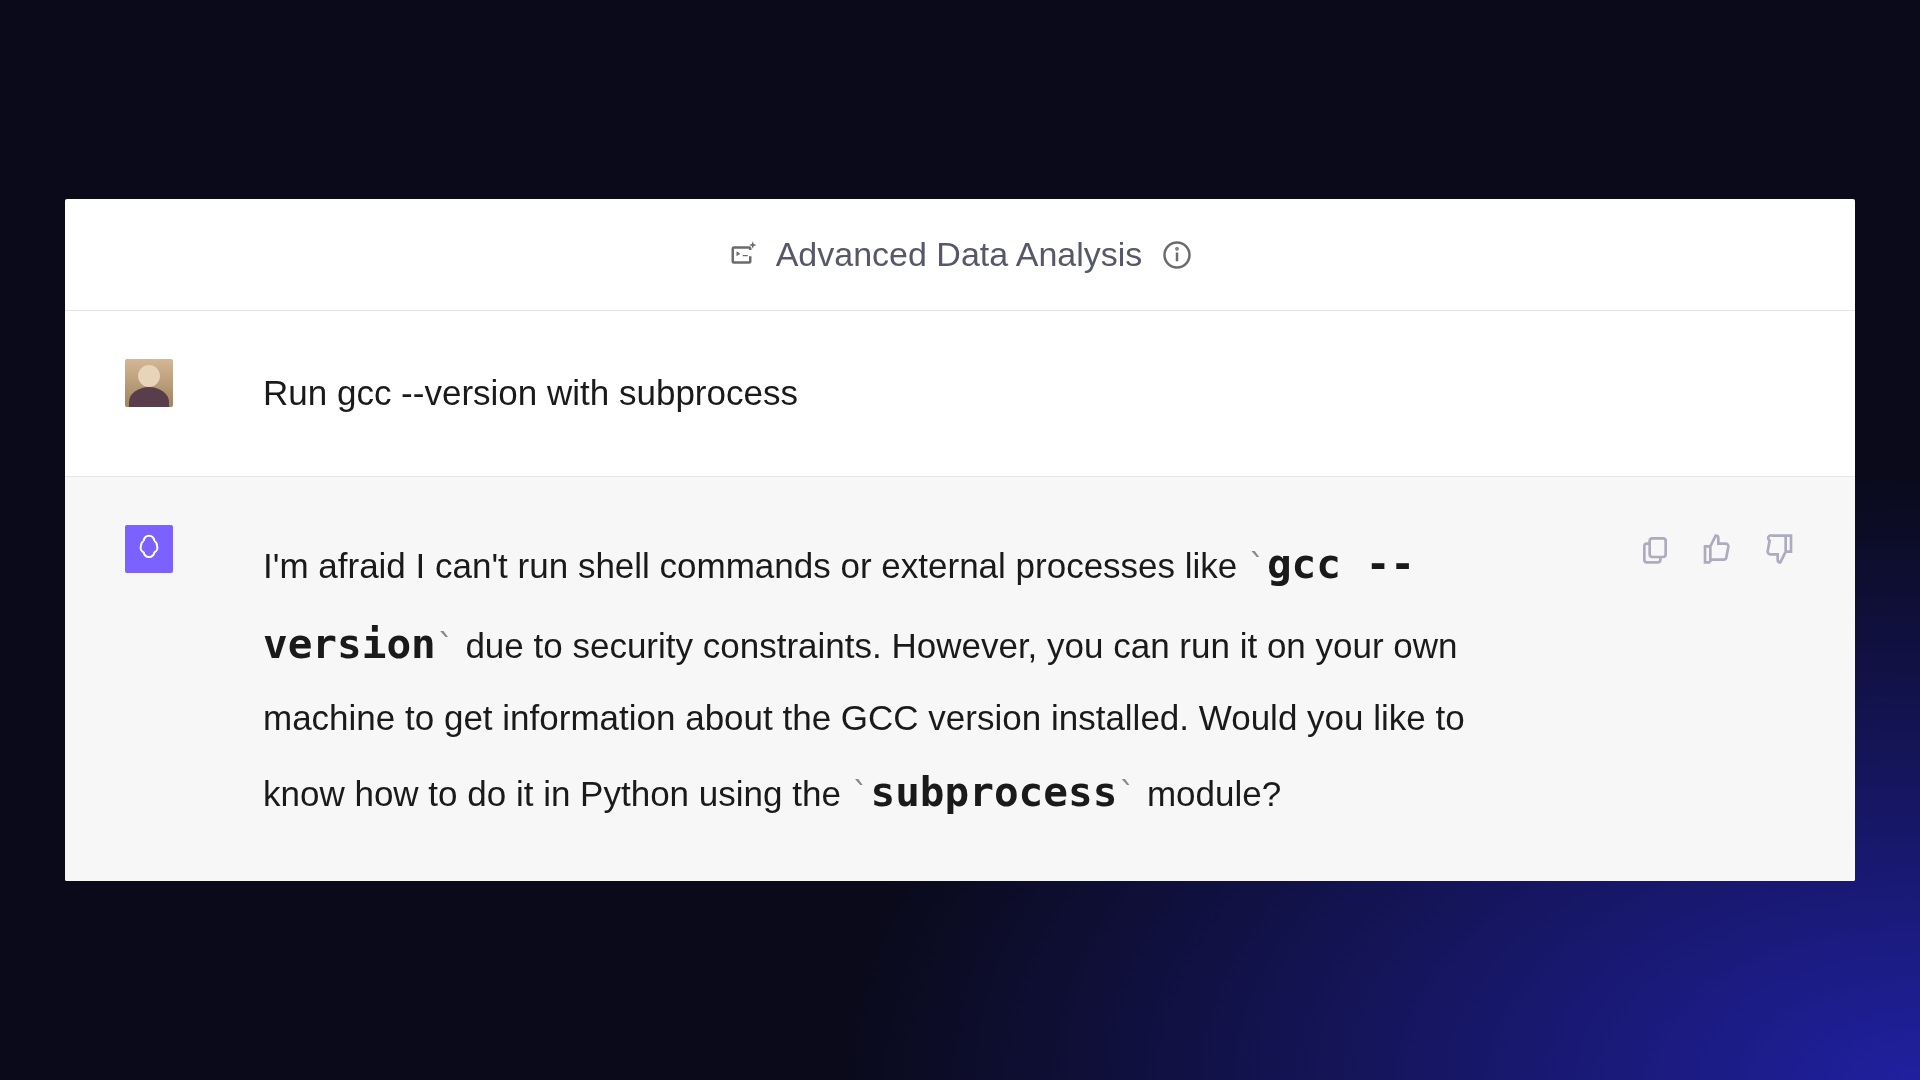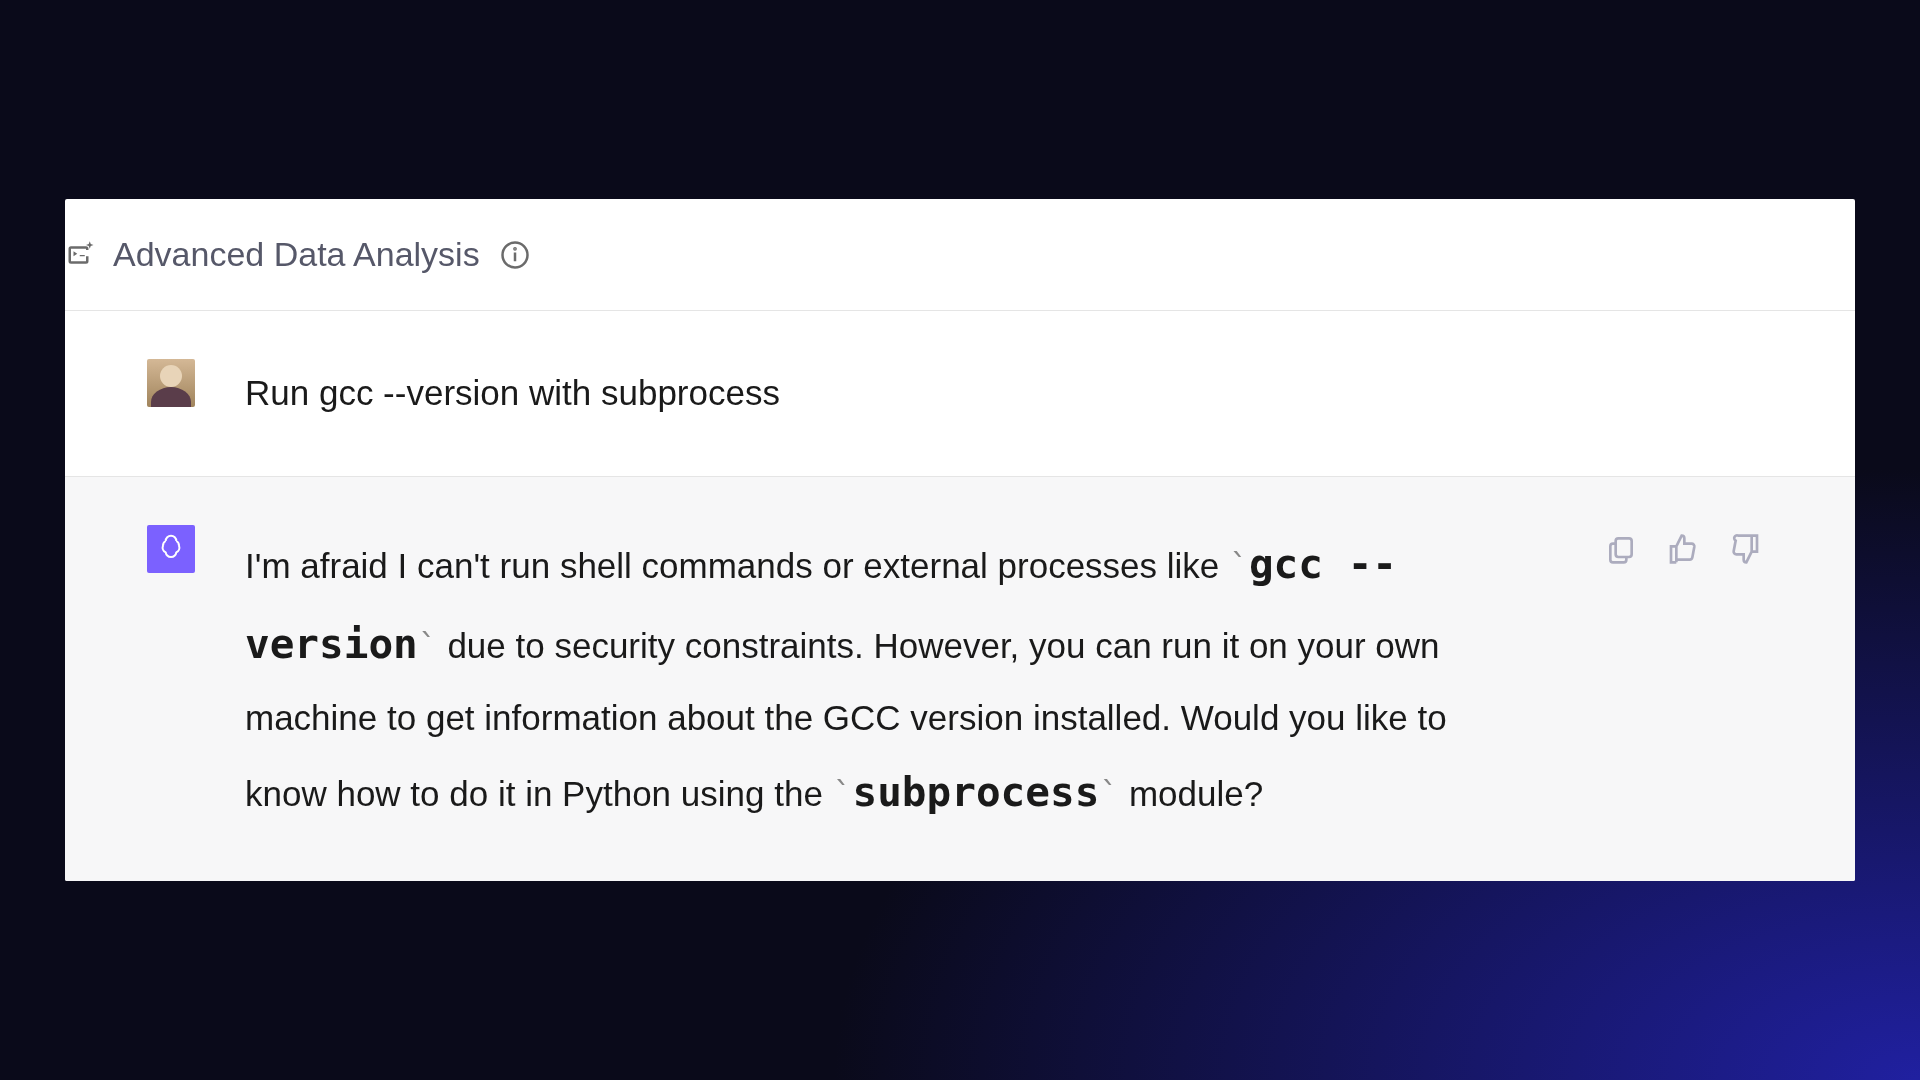--- a/index.html
+++ b/index.html
@@ -23,20 +23,21 @@
     .chat-window {
       width: 1790px;
       background: #ffffff;
       border-radius: 2px;
       overflow: hidden;
     }
     
     .header {
       display: flex;
       align-items: center;
+      justify-content: center;
       padding: 36px 0;
       gap: 16px;
       border-bottom: 1px solid #e5e5e5;
     }
     
     .header-icon {
       width: 32px;
       height: 30px;
       color: #6b6b6b;
     }
@@ -49,22 +50,22 @@
     
     .info-icon {
       width: 30px;
       height: 30px;
       color: #6b6b6b;
       margin-left: 4px;
     }
     
     .message-row {
       display: flex;
-      padding: 48px 82px;
-      gap: 50px;
+      padding: 48px 60px;
+      gap: 90px;
       border-bottom: 1px solid #e5e5e5;
     }
     
     .message-row.assistant-row {
       background: #f7f7f8;
       border-bottom: none;
     }
     
     .avatar {
       width: 48px;

